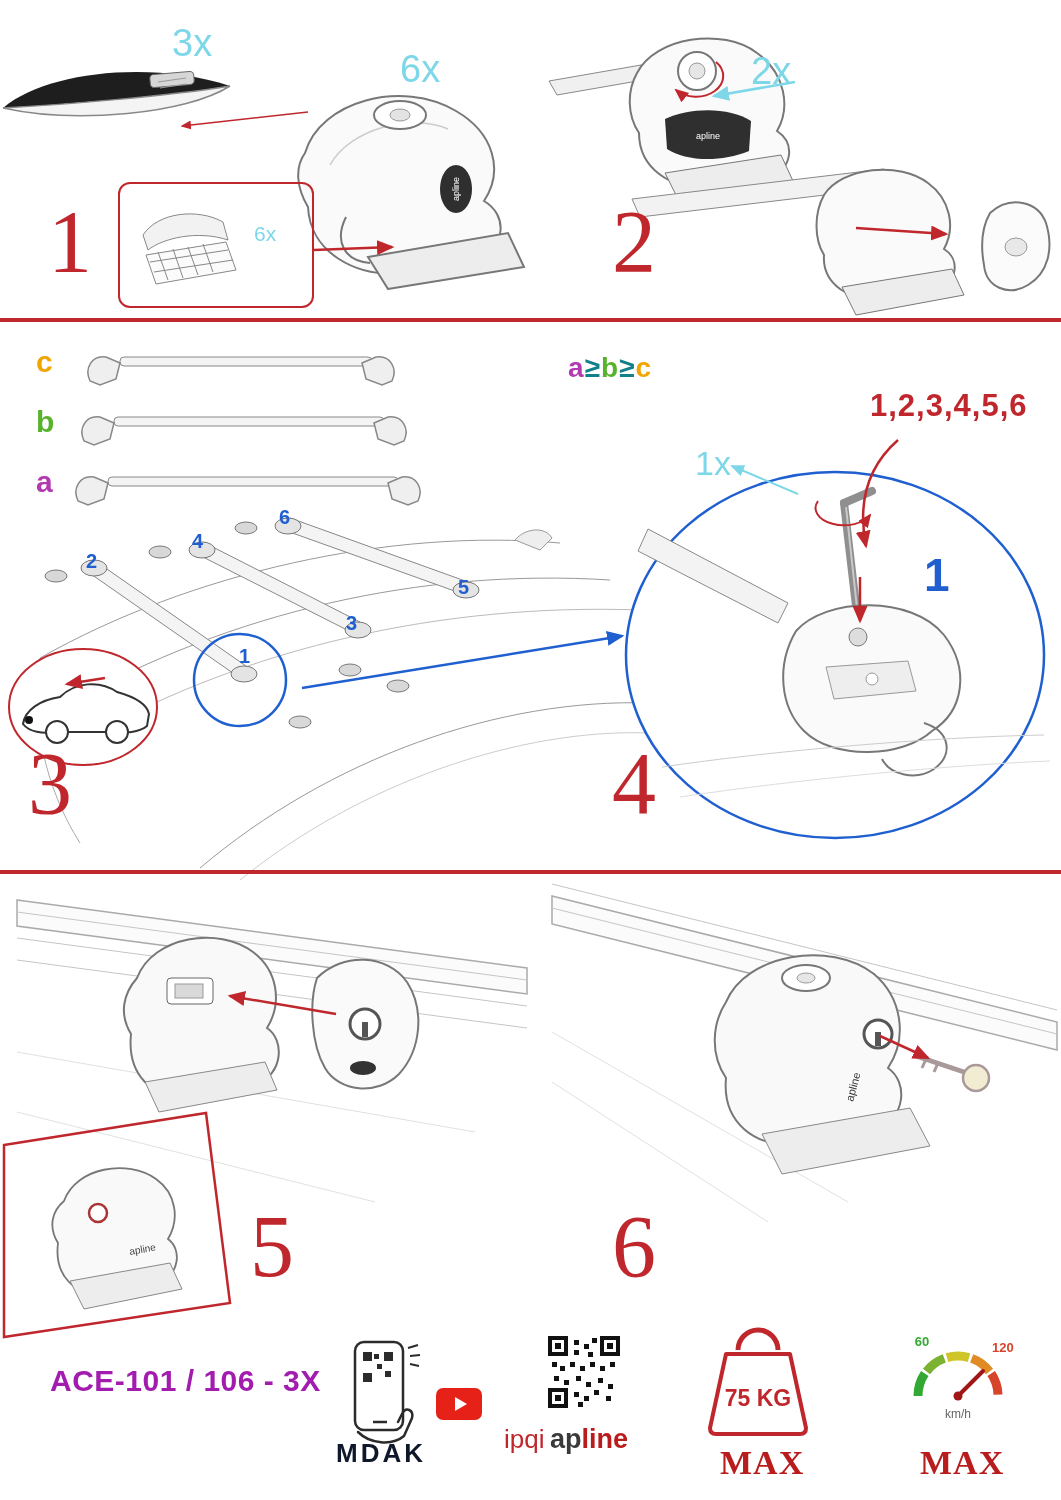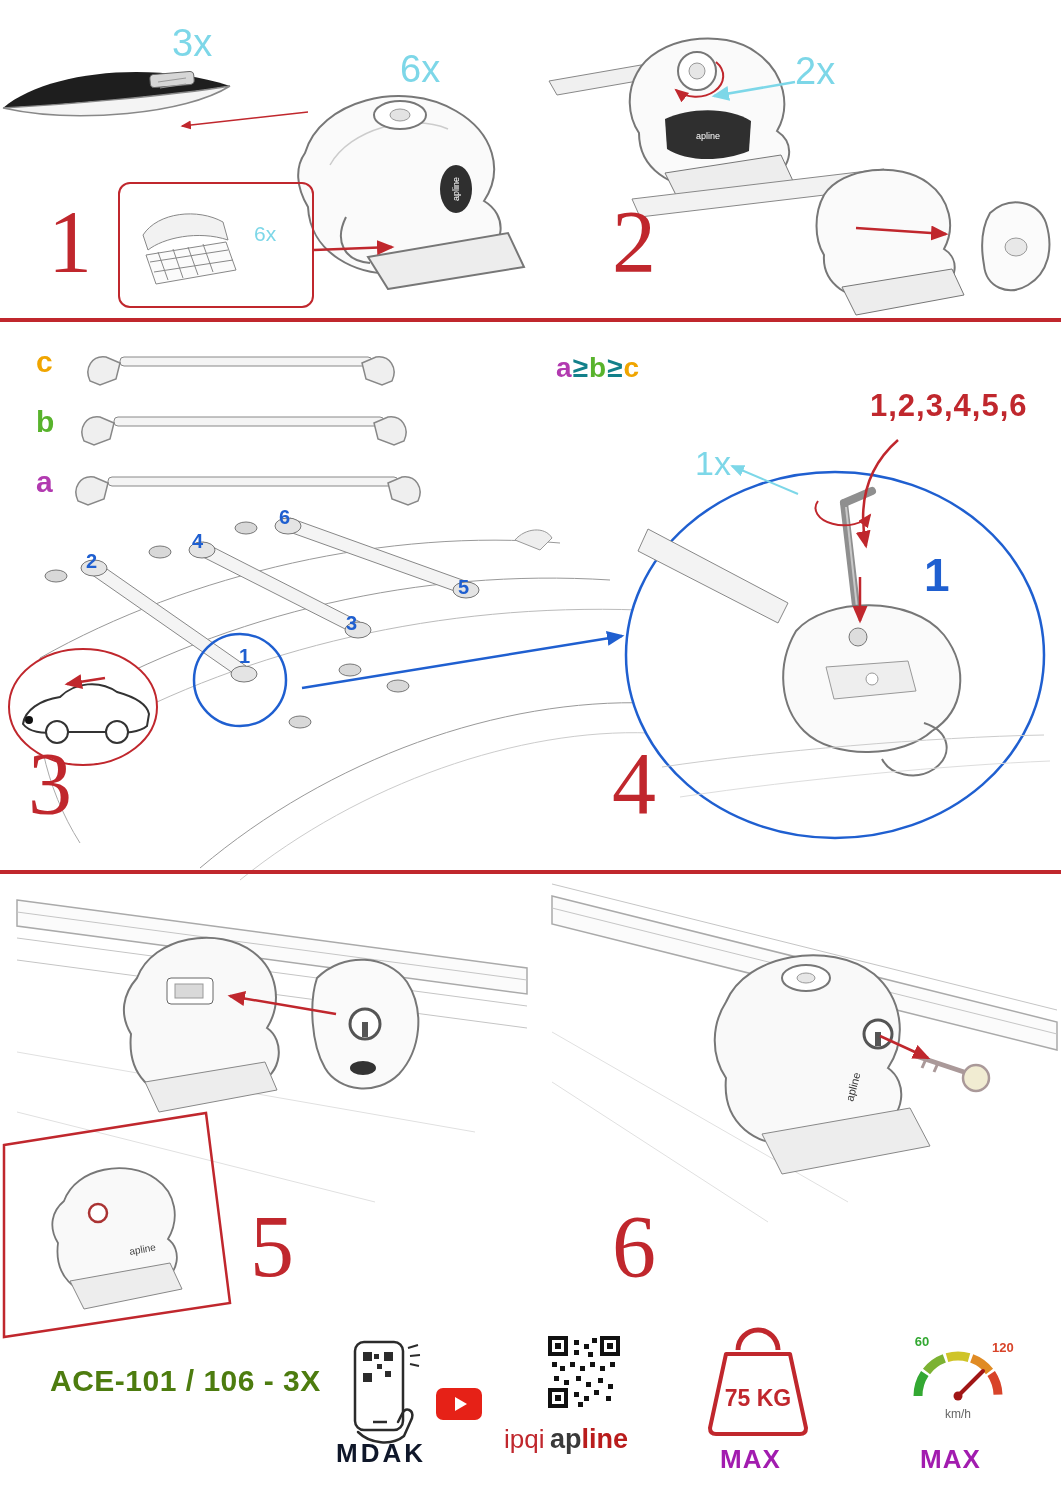--- a/index.html
+++ b/index.html
@@ -8,34 +8,34 @@
   .abs{position:absolute;}
   .stepnum{font-family:"Liberation Serif",serif;font-size:88px;line-height:0.95;
            color:#c0272d;z-index:10;}
   .qty{font-size:38px;color:#7dd7e8;z-index:10;}
   .qty-sm{font-size:21px;color:#7dd7e8;}
   .posnum{font-size:20px;font-weight:bold;color:#1f5fd0;z-index:10;}
   .bignum-blue{font-size:46px;font-weight:bold;color:#1f5fd0;z-index:10;}
   .seq{font-size:31px;font-weight:bold;color:#c0272d;letter-spacing:1px;z-index:10;text-align:right;}
   .divider{position:absolute;left:0;width:1061px;height:4px;background:#c0272d;}
   .lbl{font-size:30px;font-weight:bold;z-index:10;}
-  .order{font-size:28px;font-weight:bold;letter-spacing:1px;z-index:10;}
+  .order{font-size:28px;font-weight:bold;letter-spacing:1px;z-index:10;margin-left:12px;}
   .c-orange{color:#f0a500}.c-green{color:#58b32c}.c-purple{color:#b23ab0}.c-teal{color:#12808a}
   .inset-box{border:2px solid #c0272d;border-radius:12px;z-index:3;}
   #overlay{z-index:5;pointer-events:none;}
   svg{display:block;}
   .ft{fill:#efefef;stroke:#888;stroke-width:1.5;}
-  .model{font-size:30px;font-weight:bold;color:#4d7c0f;letter-spacing:0.5px;z-index:10;}
+  .model{font-size:30px;font-weight:bold;color:#a21caf;letter-spacing:0.5px;z-index:10;}
   .brand{font-family:"DejaVu Sans Mono",monospace;font-weight:bold;font-size:27px;letter-spacing:1px;z-index:10;}
   .brand .b1{color:#111}.brand .b2{color:#c0272d}
   .mdak{font-size:26px;font-weight:bold;color:#0f172a;letter-spacing:3px;z-index:10;}
   .ipqi{font-size:26px;font-weight:normal;color:#c0272d;z-index:10;}
   .apline{font-size:27px;font-weight:bold;z-index:10;}
   .apline .a1{color:#3a3a3a}.apline .a2{color:#b91c1c}
-  .maxlbl{font-size:26px;font-weight:bold;color:#a21caf;letter-spacing:1px;z-index:10;}
+  .maxlbl{font-size:34px;font-weight:bold;color:#b91c1c;letter-spacing:1px;z-index:10;font-family:Liberation Serif, serif;}
 </style>
 </head>
 <body>
 
 <div class="page">
 
   <svg class="abs" style="left:0px;top:52px" width="235" height="95" viewBox="0 0 235 95">
     <path d="M3,56 C45,20 150,8 230,34 C170,44 60,53 3,56 Z" fill="#1e1e1e"></path>
     <path d="M3,56 C60,53 170,44 230,34 C186,62 76,72 3,56 Z" fill="#f4f4f4" stroke="#888" stroke-width="1.5"></path>
     <rect x="150" y="21" width="44" height="13" rx="4" transform="rotate(-5 172 27)" fill="#d6d6d6" stroke="#666"></rect>
@@ -299,21 +299,21 @@
     <path d="M898,440 C866,468 858,505 866,546" stroke="#c0272d" stroke-width="2.5" fill="none" marker-end="url(#mred)"></path>
     <path d="M336,1014 L230,996" stroke="#c0272d" stroke-width="2.5" fill="none" marker-end="url(#mred)"></path>
     <path d="M880,1036 L928,1058" stroke="#c0272d" stroke-width="2.5" fill="none" marker-end="url(#mred)"></path>
   </svg>
 
   <span class="abs stepnum" style="left:48px;top:200px">1</span>
   <span class="abs qty" style="left:172px;top:22px">3x</span>
   <span class="abs qty" style="left:400px;top:48px">6x</span>
 
   <span class="abs stepnum" style="left:612px;top:200px">2</span>
-  <span class="abs qty" style="left:795px;top:50px">2x</span>
+  <span class="abs qty" style="left:751px;top:50px">2x</span>
 
   <span class="abs stepnum" style="left:28px;top:742px">3</span>
   <span class="abs lbl c-orange" style="left:36px;top:345px">c</span>
   <span class="abs lbl c-green" style="left:36px;top:405px">b</span>
   <span class="abs lbl c-purple" style="left:36px;top:465px">a</span>
 
   <div class="abs order" style="left:556px;top:352px">
     <span class="c-purple">a</span><span class="c-teal">≥</span><span class="c-green">b</span><span class="c-teal">≥</span><span class="c-orange">c</span>
   </div>
 

